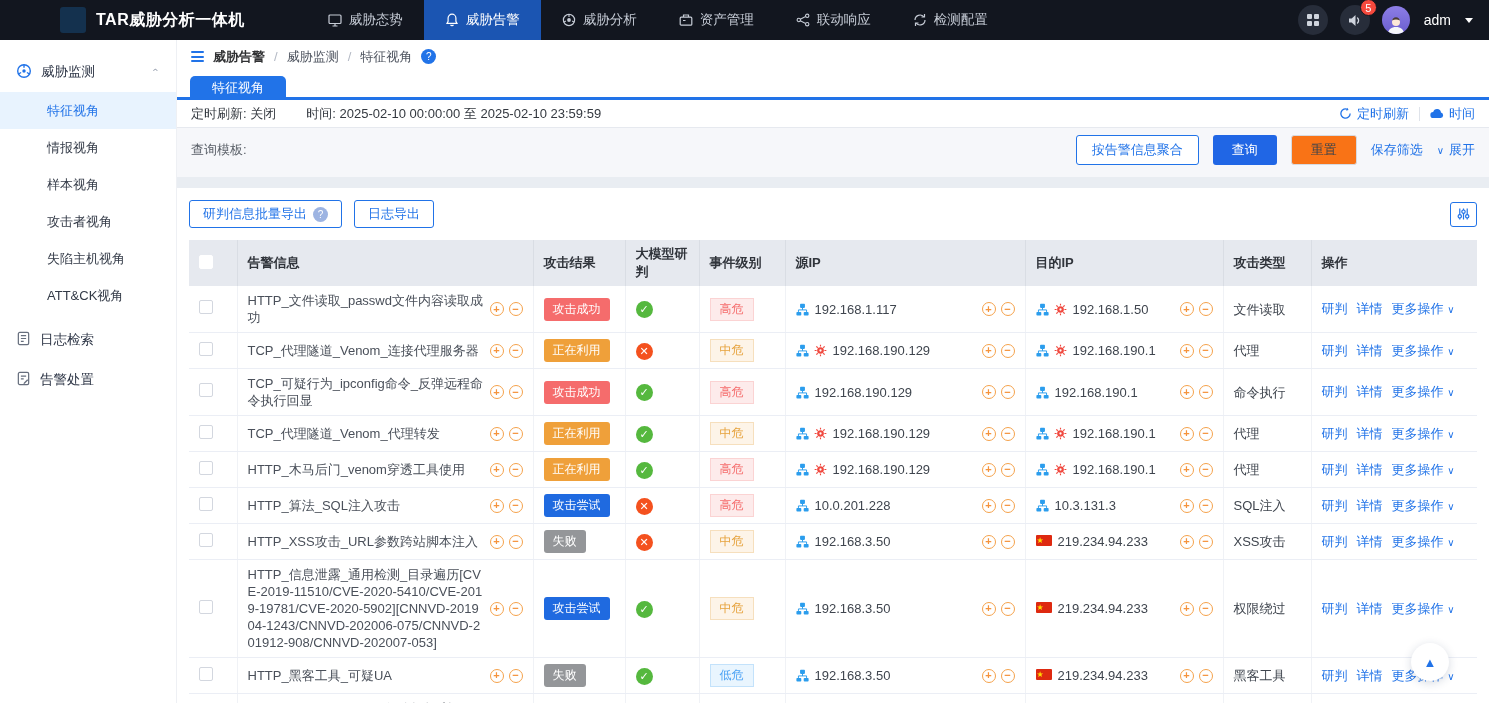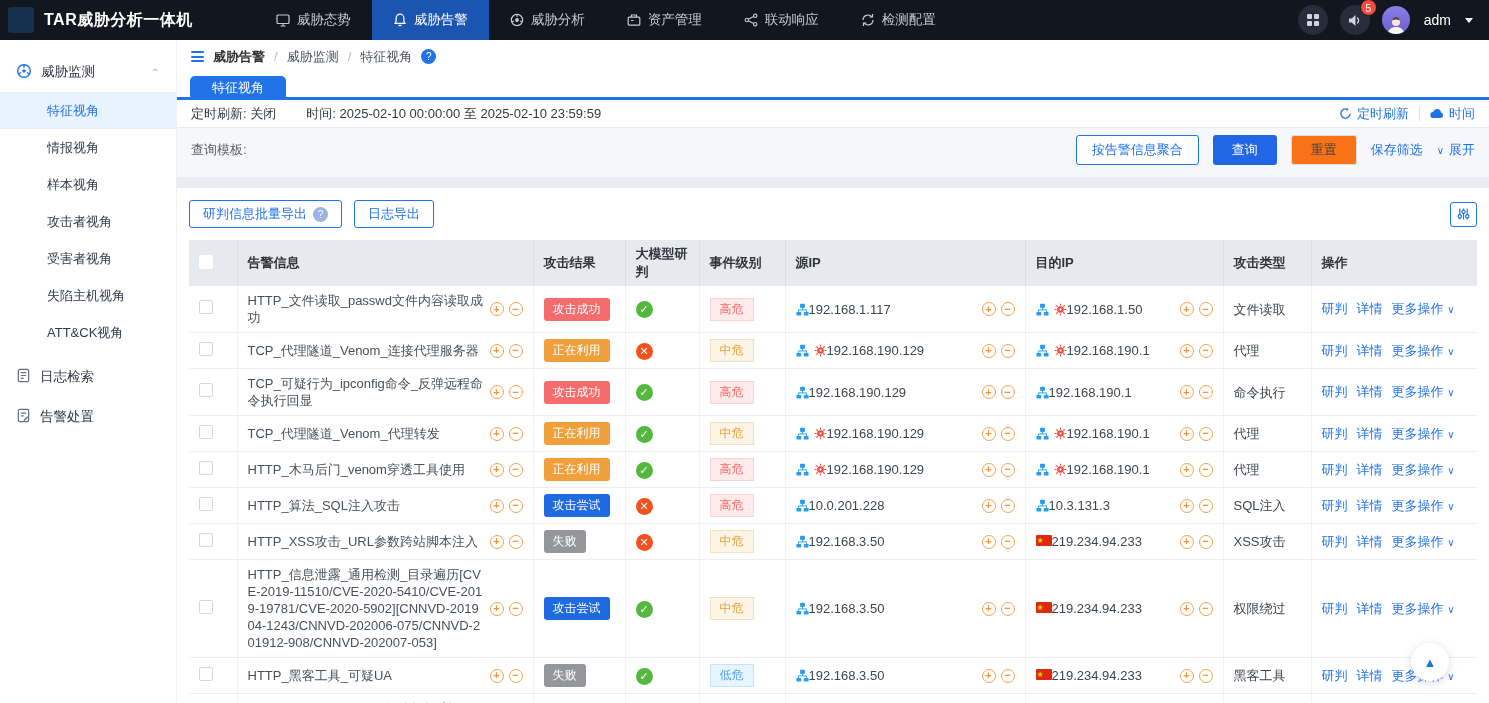--- a/index.html
+++ b/index.html
@@ -1,21 +1,21 @@
 <!DOCTYPE html>
 <html><head>
 <meta charset="utf-8">
 <style>
   * { margin:0; padding:0; box-sizing:border-box; }
   html,body { width:1489px; height:703px; overflow:hidden; }
   body { font-family:"Liberation Sans","DejaVu Sans",sans-serif; font-size:13px; color:#303133; background:#eef1f5; position:relative; }
 
   
   .topbar { height:40px; background:#12161f; display:flex; align-items:center; color:#c6ccd6; }
-  .logo-wrap { display:flex; align-items:center; padding-left:8px; }
+  .logo-wrap { display:flex; align-items:center; padding-left:24px;margin-left:36px; }
   .logo-square { width:26px; height:26px; background:#14314e; border-radius:3px; }
   .app-title { color:#fff; font-size:16px; font-weight:bold; margin-left:10px; letter-spacing:.5px; }
   .topnav { display:flex; height:52px; margin-left:62px; }
   .topnav-item { display:flex; align-items:center; gap:7px; padding:0 21px; cursor:pointer; font-size:13.5px; white-space:nowrap; }
   .topnav-item.active { background:#1b55b2; color:#fff; }
   .topnav-item svg { display:block; }
   .topbar-right { margin-left:auto; display:flex; align-items:center; gap:12px; padding-right:16px; }
   .round-icon-btn { width:30px; height:30px; border-radius:50%; background:#272d3a; display:flex; align-items:center; justify-content:center; position:relative; cursor:pointer; }
   .badge-count { position:absolute; top:-6px; right:-7px; background:#f5493d; color:#fff; border-radius:9px; min-width:17px; height:17px; font-size:11px; display:flex; align-items:center; justify-content:center; padding:0 4px; border:1px solid #12161f; }
   .avatar { width:28px; height:28px; border-radius:50%; background:linear-gradient(180deg,#8d7ee6,#6a5ecf); display:flex; align-items:end; justify-content:center; overflow:hidden; cursor:pointer; }
@@ -86,21 +86,21 @@
   .name-text { flex:1; word-break:break-all; color:#4a505a; }
   .pm { display:inline-flex; gap:5px; flex-shrink:0; }
   .pm-btn { width:14px; height:14px; border-radius:50%; border:1px solid #f5a24b; color:#f5933c; font-size:11px; line-height:11px; display:inline-flex; align-items:center; justify-content:center; background:#fff; cursor:pointer; font-weight:bold; }
 
   .badge-result { display:inline-block; padding:3px 9px; border-radius:3px; color:#fff; font-size:12px; white-space:nowrap; }
   .verdict { width:17px; height:17px; border-radius:50%; color:#fff; font-size:11px; font-weight:bold; display:inline-flex; align-items:center; justify-content:center; }
   .verdict-check { background:#55b83e; }
   .verdict-cross { background:#f4511e; }
   .badge-level { display:inline-block; padding:2px 9px; border-radius:0; font-size:12px; border:1px solid transparent; white-space:nowrap; }
 
-  .ip-cell { display:flex; align-items:center; }
+  .ip-cell { display:flex; align-items:center; gap:6px; }
   .ip-icons { display:inline-flex; gap:5px; align-items:center; }
   .ip-icons svg { display:block; }
   .ip-text { flex:1; color:#3f454e; }
   .flag-cn { width:16px; height:11px; background:#de2910; position:relative; display:inline-block; border-radius:1px; }
   .flag-cn i { position:absolute; left:1px; top:-3px; color:#ffde00; font-size:8px; font-style:normal; }
 
   .op-cell a { color:#2173e8; text-decoration:none; margin-right:9px; cursor:pointer; white-space:nowrap; }
   .op-cell a:last-child { margin-right:0; }
   .op-caret { font-size:10px; }
 
@@ -222,23 +222,20 @@
           <span>特征视角</span>
         </div>
       <div class="side-sub-item">
           <span>情报视角</span>
         </div>
       <div class="side-sub-item">
           <span>样本视角</span>
         </div>
       <div class="side-sub-item">
           <span>攻击者视角</span>
-        </div>
-      <div class="side-sub-item">
-          <span>受害者视角</span>
         </div>
       <div class="side-sub-item">
           <span>失陷主机视角</span>
         </div>
       <div class="side-sub-item">
           <span>ATT&amp;CK视角</span>
         </div>
     </div>
     <div class="side-group-gap"></div>
     <div class="side-item">

